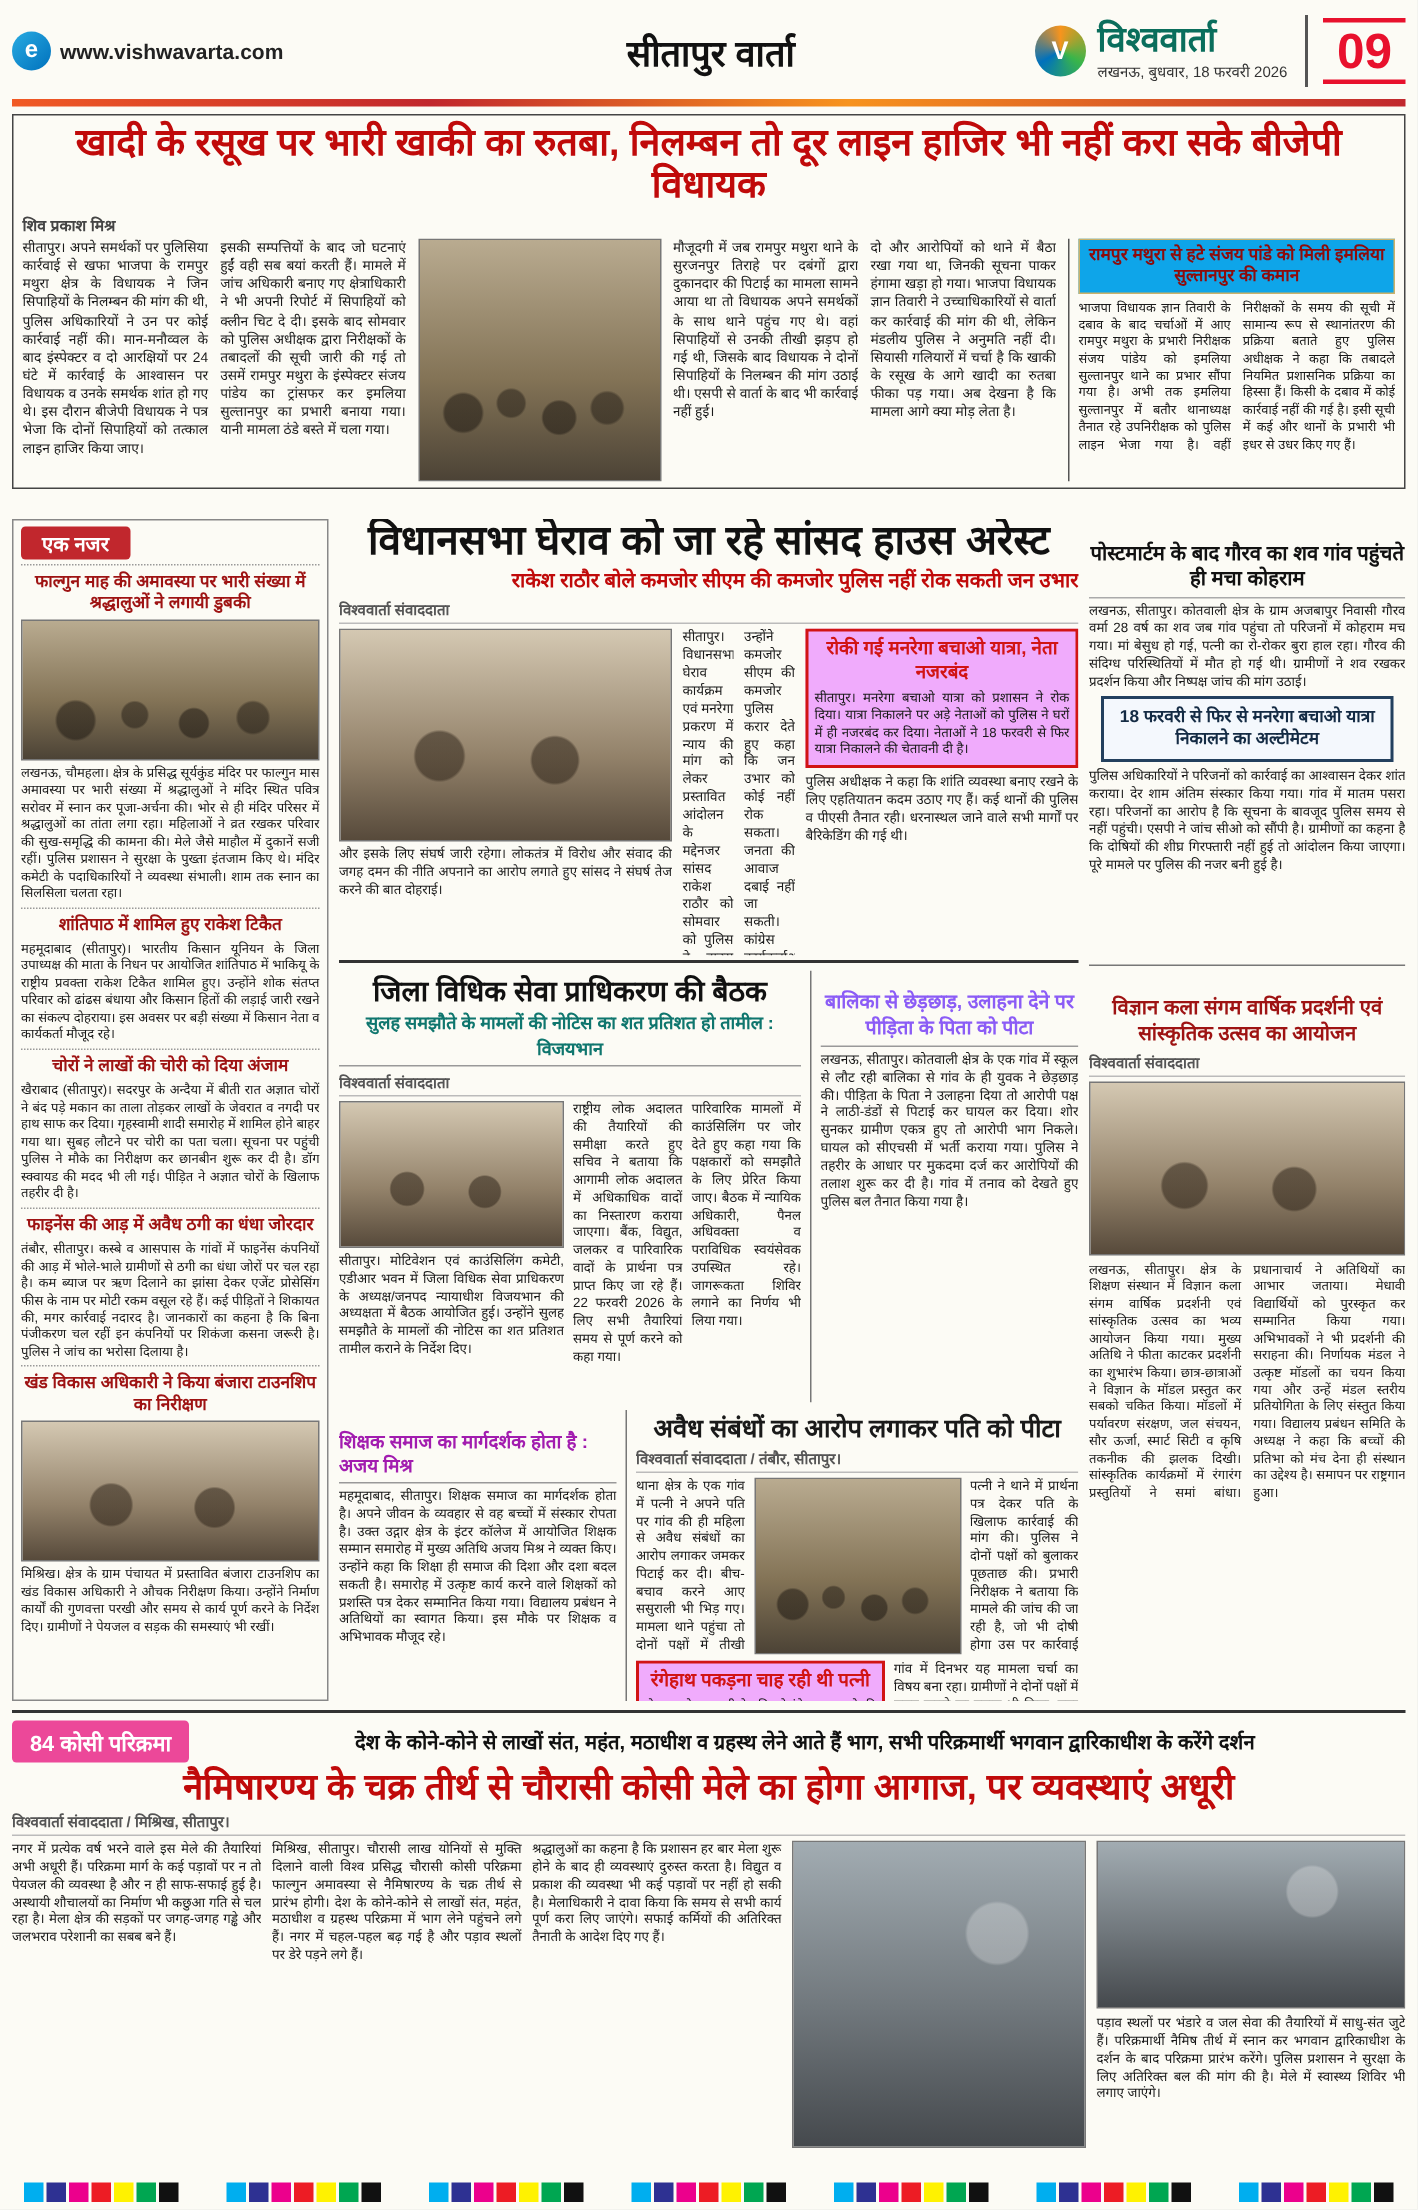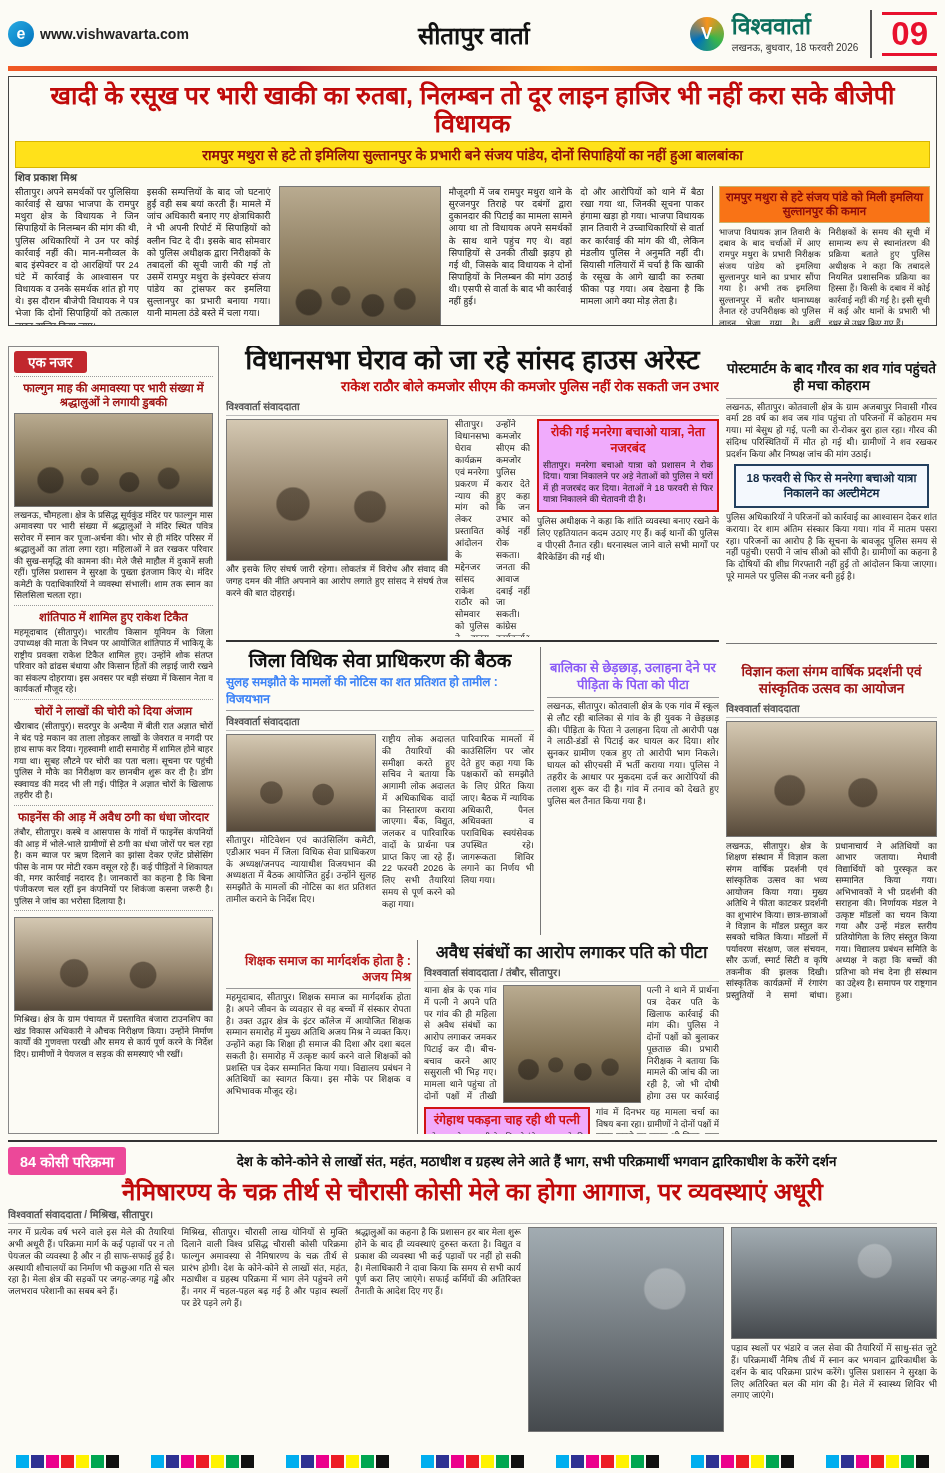--- a/index.html
+++ b/index.html
@@ -49,21 +49,21 @@
 
   
   .lead { border:1px solid #444; padding:3px 6px; height:250px; overflow:hidden; }
   .lead-headline { color:#c00a0a; font-size:25px; font-weight:bold; text-align:center; margin:1px 0 4px; line-height:1.12; }
   .lead-subhead { background:#ffe11a; color:#8e0b0b; font-weight:bold; font-size:14px; text-align:center; padding:3px 4px; border:1px solid #d8b500; }
   .lead-byline { font-size:10.5px; font-weight:bold; color:#444; padding:2px 0; }
   .lead-body { display:flex; gap:8px; height:162px; overflow:hidden; }
   .lead-body .col { flex:1; font-size:9.2px; }
   .lead-photo { width:162px; height:100%; flex:none; }
   .lead-side { width:218px; flex:none; border-left:1px solid #555; padding-left:6px; display:flex; flex-direction:column; }
-  .side-head { background:#f97316; color:#8e0b0b; font-weight:bold; font-size:11.5px; text-align:center; padding:3px; line-height:1.25; border:1px solid #cbb26a; }
+  .side-head { background:#0ea5e9; color:#8e0b0b; font-weight:bold; font-size:11.5px; text-align:center; padding:3px; line-height:1.25; border:1px solid #cbb26a; }
   .side-body { column-count:2; column-gap:8px; font-size:8.6px; margin-top:4px; flex:1; overflow:hidden; }
 
   
   .main-grid { display:flex; gap:7px; margin-top:20px; height:788px; overflow:hidden; }
 
   .ek-nazar { width:211px; flex:none; border:1px solid #888; padding:4px 5px; overflow:hidden; }
   .en-label { color:#fff; background:#c1272d; font-weight:bold; font-size:13.5px; padding:2px 14px; display:inline-block; border-radius:3px; margin-bottom:3px; }
   .en-item { border-top:1px dotted #999; padding:4px 0 3px; }
   .en-item:first-of-type { border-top:none; }
   .en-title { color:#9e1313; font-weight:bold; font-size:11.5px; text-align:center; line-height:1.25; margin-bottom:3px; }
@@ -78,32 +78,32 @@
   .vs-left { width:222px; flex:none; display:flex; flex-direction:column; gap:3px; }
   .vs-photo { width:100%; height:142px; flex:none; }
   .vs-under { font-size:8.8px; flex:1; }
   .vs-col { flex:1; font-size:9px; }
   .vs-right { width:182px; flex:none; display:flex; flex-direction:column; gap:4px; }
   .vs-right .vs-col { flex:1; }
 
   .row2 { display:flex; gap:6px; height:288px; overflow:hidden; }
   .vidhik { flex:1.95; border-right:1px solid #777; padding-right:6px; min-width:0; }
   .vidhik-headline { font-size:19px; font-weight:bold; text-align:center; color:#111; margin:0; }
-  .vidhik-subhead { color:#3b82f6; font-weight:bold; font-size:12px; border-bottom:1px solid #999; padding-bottom:3px; margin-bottom:2px; }
+  .vidhik-subhead { color:#0f766e; font-weight:bold; font-size:12px; text-align:center; border-bottom:1px solid #999; padding-bottom:3px; margin-bottom:2px; }
   .vidhik-body { display:flex; gap:6px; height:205px; overflow:hidden; }
   .vidhik-left { width:150px; flex:none; display:flex; flex-direction:column; gap:3px; }
   .vidhik-photo { width:100%; height:98px; flex:none; }
   .vidhik-col { flex:1; font-size:8.9px; }
   .balika { width:172px; flex:none; overflow:hidden; }
   .balika-headline { color:#8b5cf6; font-weight:bold; font-size:13px; text-align:center; line-height:1.3; border-bottom:1px solid #999; padding-bottom:3px; margin-bottom:3px; }
   .balika-body { font-size:9px; }
 
   .row3 { display:flex; gap:6px; flex:1; overflow:hidden; }
   .shikshak { width:192px; flex:none; border-right:1px solid #777; padding-right:6px; overflow:hidden; }
-  .shikshak-headline { font-size:12.5px; font-weight:bold; text-align:right; color:#b91c1c; border-bottom:1px solid #999; padding-bottom:3px; margin-bottom:3px; line-height:1.3; }
+  .shikshak-headline { font-size:12.5px; font-weight:bold; text-align:left; color:#a21caf; border-bottom:1px solid #999; padding-bottom:3px; margin-bottom:3px; line-height:1.3; }
   .shikshak-body { font-size:8.9px; }
   .avaidh { flex:1; min-width:0; overflow:hidden; }
   .avaidh-headline { font-size:17px; font-weight:bold; text-align:center; margin:0 0 1px; }
   .avaidh-body { display:flex; gap:6px; height:118px; overflow:hidden; }
   .avaidh-col { flex:1; font-size:8.9px; }
   .avaidh-photo { width:138px; flex:none; height:100%; }
   .avaidh-footer { display:flex; gap:6px; margin-top:4px; height:62px; overflow:hidden; }
   .avaidh-footer .redbox { flex:1.25; }
   .avaidh-footer .avaidh-col { flex:1; }
 
@@ -155,21 +155,20 @@
       </div>
     </div>
     <div class="page-no-wrap">
       <div class="page-no">09</div>
     </div>
   </header>
   <div class="head-rule"></div>
 
   <section class="lead">
     <h1 class="lead-headline">खादी के रसूख पर भारी खाकी का रुतबा, निलम्बन तो दूर लाइन हाजिर भी नहीं करा सके बीजेपी विधायक</h1>
-    <div class="lead-subhead">रामपुर मथुरा से हटे तो इमिलिया सुल्तानपुर के प्रभारी बने संजय पांडेय, दोनों सिपाहियों का नहीं हुआ बालबांका</div>
     <div class="lead-byline">शिव प्रकाश मिश्र</div>
     <div class="lead-body">
       <p class="col jtext">सीतापुर। अपने समर्थकों पर पुलिसिया कार्रवाई से खफा भाजपा के रामपुर मथुरा क्षेत्र के विधायक ने जिन सिपाहियों के निलम्बन की मांग की थी, पुलिस अधिकारियों ने उन पर कोई कार्रवाई नहीं की। मान-मनौव्वल के बाद इंस्पेक्टर व दो आरक्षियों पर 24 घंटे में कार्रवाई के आश्वासन पर विधायक व उनके समर्थक शांत हो गए थे। इस दौरान बीजेपी विधायक ने पत्र भेजा कि दोनों सिपाहियों को तत्काल लाइन हाजिर किया जाए।</p>
       <p class="col jtext">इसकी सम्पत्तियों के बाद जो घटनाएं हुईं वही सब बयां करती हैं। मामले में जांच अधिकारी बनाए गए क्षेत्राधिकारी ने भी अपनी रिपोर्ट में सिपाहियों को क्लीन चिट दे दी। इसके बाद सोमवार को पुलिस अधीक्षक द्वारा निरीक्षकों के तबादलों की सूची जारी की गई तो उसमें रामपुर मथुरा के इंस्पेक्टर संजय पांडेय का ट्रांसफर कर इमलिया सुल्तानपुर का प्रभारी बनाया गया। यानी मामला ठंडे बस्ते में चला गया।</p>
       <div class="photo lead-photo"></div>
       <p class="col jtext">मौजूदगी में जब रामपुर मथुरा थाने के सुरजनपुर तिराहे पर दबंगों द्वारा दुकानदार की पिटाई का मामला सामने आया था तो विधायक अपने समर्थकों के साथ थाने पहुंच गए थे। वहां सिपाहियों से उनकी तीखी झड़प हो गई थी, जिसके बाद विधायक ने दोनों सिपाहियों के निलम्बन की मांग उठाई थी। एसपी से वार्ता के बाद भी कार्रवाई नहीं हुई।</p>
       <p class="col jtext">दो और आरोपियों को थाने में बैठा रखा गया था, जिनकी सूचना पाकर हंगामा खड़ा हो गया। भाजपा विधायक ज्ञान तिवारी ने उच्चाधिकारियों से वार्ता कर कार्रवाई की मांग की थी, लेकिन मंडलीय पुलिस ने अनुमति नहीं दी। सियासी गलियारों में चर्चा है कि खाकी के रसूख के आगे खादी का रुतबा फीका पड़ गया। अब देखना है कि मामला आगे क्या मोड़ लेता है।</p>
       <aside class="lead-side">
         <div class="side-head">रामपुर मथुरा से हटे संजय पांडे को मिली इमलिया सुल्तानपुर की कमान</div>
         <div class="side-body jtext">भाजपा विधायक ज्ञान तिवारी के दबाव के बाद चर्चाओं में आए रामपुर मथुरा के प्रभारी निरीक्षक संजय पांडेय को इमलिया सुल्तानपुर थाने का प्रभार सौंपा गया है। अभी तक इमलिया सुल्तानपुर में बतौर थानाध्यक्ष तैनात रहे उपनिरीक्षक को पुलिस लाइन भेजा गया है। वहीं निरीक्षकों के समय की सूची में सामान्य रूप से स्थानांतरण की प्रक्रिया बताते हुए पुलिस अधीक्षक ने कहा कि तबादले नियमित प्रशासनिक प्रक्रिया का हिस्सा हैं। किसी के दबाव में कोई कार्रवाई नहीं की गई है। इसी सूची में कई और थानों के प्रभारी भी इधर से उधर किए गए हैं।</div>
@@ -193,20 +192,21 @@
       </div>
       <div class="en-item">
         <div class="en-title">चोरों ने लाखों की चोरी को दिया अंजाम</div>
         <p class="en-body jtext">खैराबाद (सीतापुर)। सदरपुर के अन्दैया में बीती रात अज्ञात चोरों ने बंद पड़े मकान का ताला तोड़कर लाखों के जेवरात व नगदी पर हाथ साफ कर दिया। गृहस्वामी शादी समारोह में शामिल होने बाहर गया था। सुबह लौटने पर चोरी का पता चला। सूचना पर पहुंची पुलिस ने मौके का निरीक्षण कर छानबीन शुरू कर दी है। डॉग स्क्वायड की मदद भी ली गई। पीड़ित ने अज्ञात चोरों के खिलाफ तहरीर दी है।</p>
       </div>
       <div class="en-item">
         <div class="en-title">फाइनेंस की आड़ में अवैध ठगी का धंधा जोरदार</div>
         <p class="en-body jtext">तंबौर, सीतापुर। कस्बे व आसपास के गांवों में फाइनेंस कंपनियों की आड़ में भोले-भाले ग्रामीणों से ठगी का धंधा जोरों पर चल रहा है। कम ब्याज पर ऋण दिलाने का झांसा देकर एजेंट प्रोसेसिंग फीस के नाम पर मोटी रकम वसूल रहे हैं। कई पीड़ितों ने शिकायत की, मगर कार्रवाई नदारद है। जानकारों का कहना है कि बिना पंजीकरण चल रहीं इन कंपनियों पर शिकंजा कसना जरूरी है। पुलिस ने जांच का भरोसा दिलाया है।</p>
       </div>
       <div class="en-item">
+        <div class="en-title">खंड विकास अधिकारी ने किया बंजारा टाउनशिप का निरीक्षण</div>
         <div class="photo photo--meet en-photo"></div>
         <p class="en-body jtext">मिश्रिख। क्षेत्र के ग्राम पंचायत में प्रस्तावित बंजारा टाउनशिप का खंड विकास अधिकारी ने औचक निरीक्षण किया। उन्होंने निर्माण कार्यों की गुणवत्ता परखी और समय से कार्य पूर्ण करने के निर्देश दिए। ग्रामीणों ने पेयजल व सड़क की समस्याएं भी रखीं।</p>
       </div>
     </aside>
 
     <div class="center-col">
 
       <article class="vs-story">
         <h2 class="vs-headline">विधानसभा घेराव को जा रहे सांसद हाउस अरेस्ट</h2>
         <div class="vs-subhead">राकेश राठौर बोले कमजोर सीएम की कमजोर पुलिस नहीं रोक सकती जन उभार</div>

